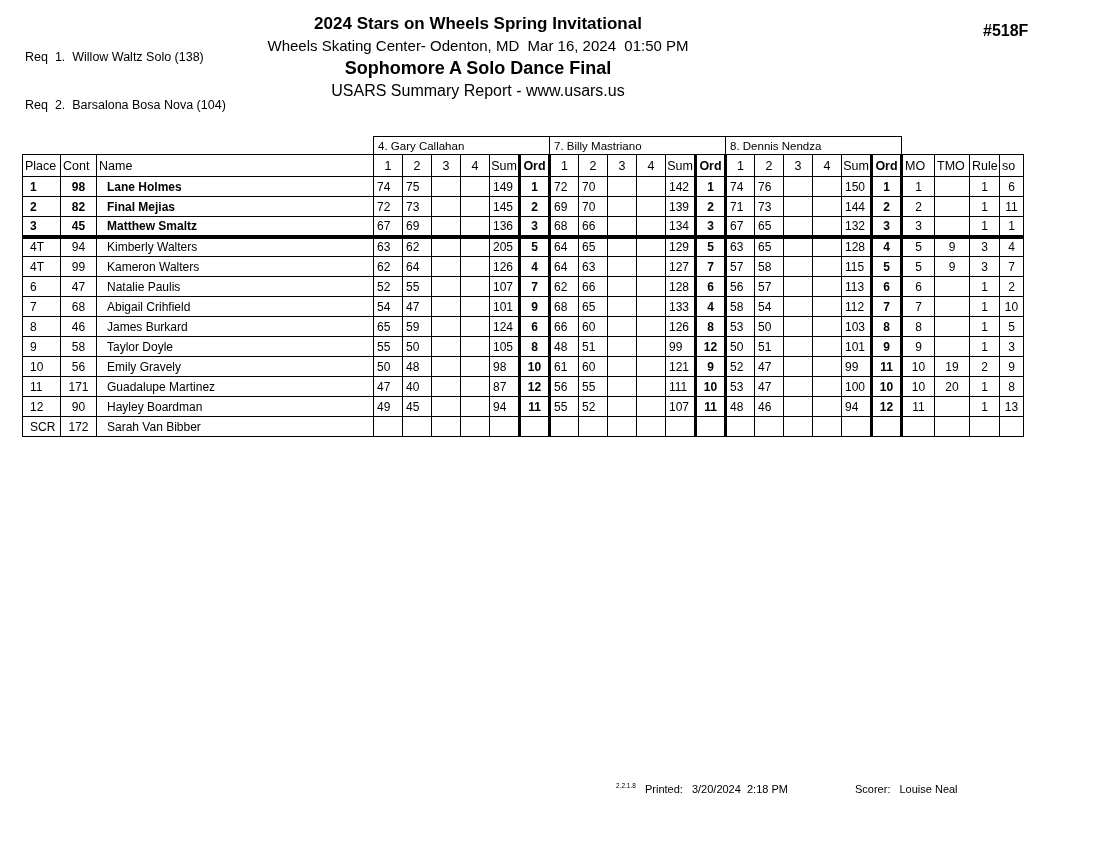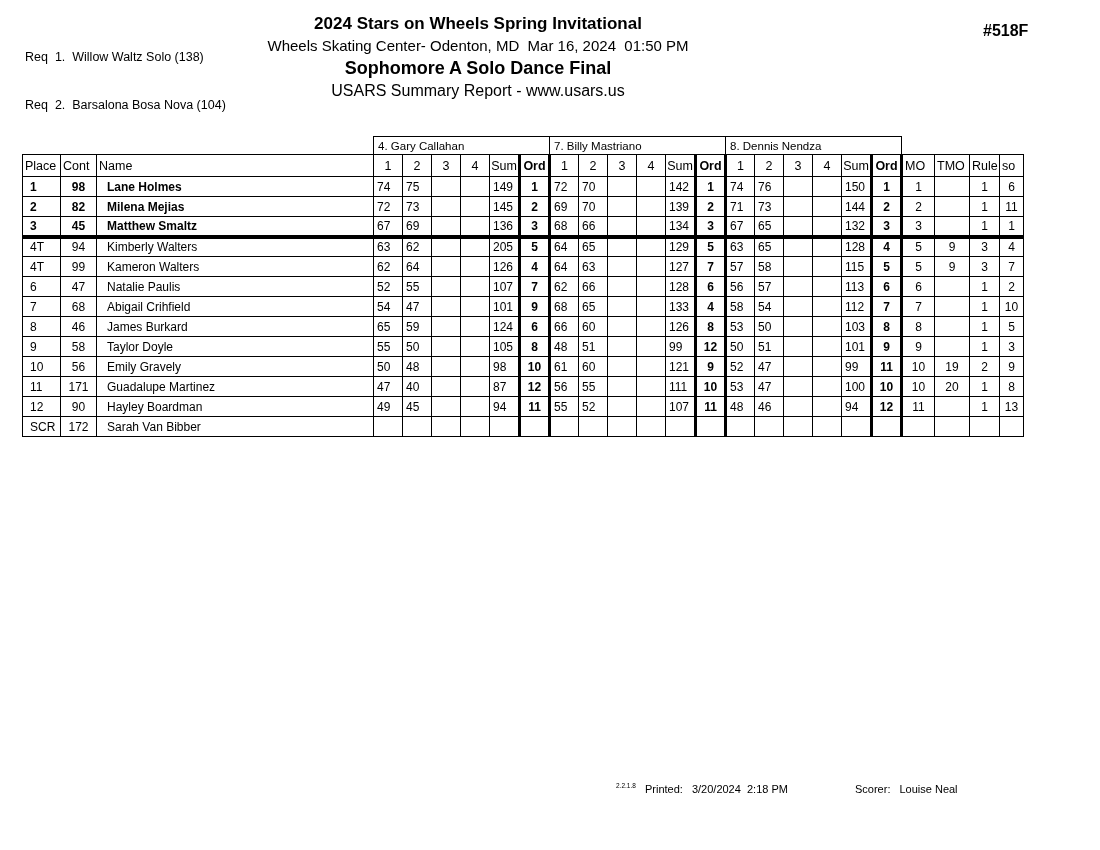--- a/index.html
+++ b/index.html
@@ -144,21 +144,21 @@
         <td class="sum">150</td>
         <td class="ord">1</td>
         <td class="mo">1</td>
         <td class="tmo"></td>
         <td class="rule">1</td>
         <td class="so">6</td>
       </tr>
       <tr class="bold-row">
         <td class="place">2</td>
         <td class="cont">82</td>
-        <td class="name">Milena Mejias</td>
+        <td class="name">Final Mejias</td>
         <td class="score">72</td>
         <td class="score">73</td>
         <td class="score"></td>
         <td class="score"></td>
         <td class="sum">145</td>
         <td class="ord">2</td>
         <td class="score">69</td>
         <td class="score">70</td>
         <td class="score"></td>
         <td class="score"></td>

